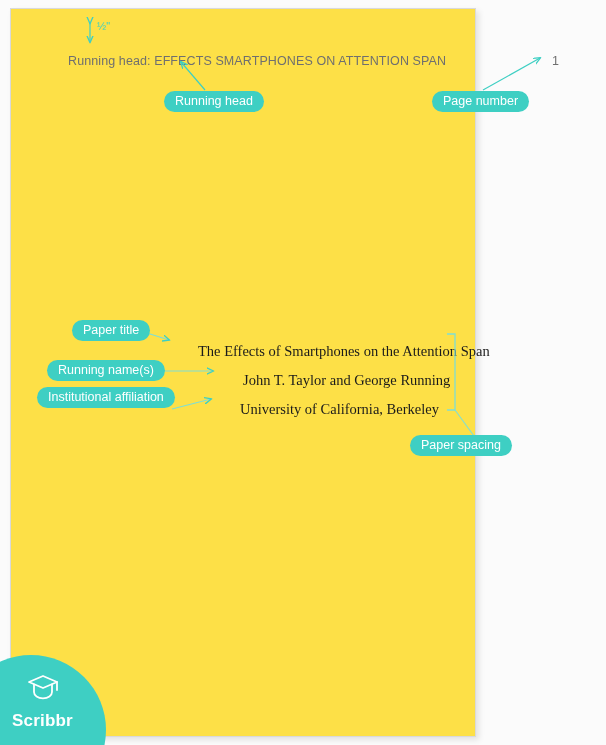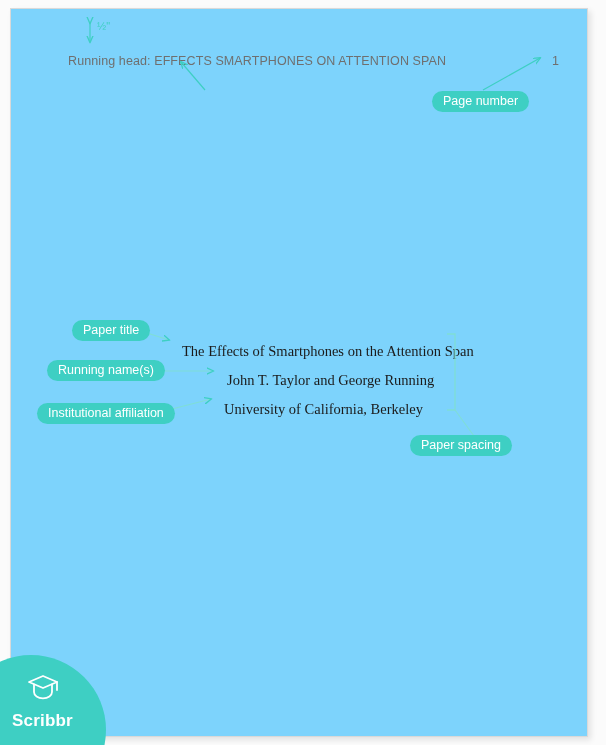--- a/index.html
+++ b/index.html
@@ -18,23 +18,23 @@
     position: relative;
     width: 606px;
     height: 745px;
   }
 
   
   .paper {
     position: absolute;
     left: 10px;
     top: 8px;
-    width: 578px;
+    width: 466px;
     height: 729px;
-    background: #7dd3fc;
+    background: #fde047;
     border: 1px solid #d9d9d9;
     box-sizing: border-box;
     box-shadow: 3px 3px 6px rgba(0,0,0,0.10);
   }
 
   
   .running-head {
     position: absolute;
     left: 57px;
     top: 45px;
@@ -49,20 +49,21 @@
     top: 45px;
     font-size: 12.5px;
     color: #6f6f6f;
   }
   .doc-line {
     position: absolute;
     font-family: "Liberation Serif", serif;
     font-size: 14.5px;
     color: #1b1b1b;
     white-space: nowrap;
+    margin-left: 16px;
   }
   .paper-title  { left: 171px; top: 334px; }
   .author-line  { left: 216px; top: 363px; }
   .affil-line   { left: 213px; top: 392px; }
 
   
   .pill {
     position: absolute;
     background: #3ecfc3;
     color: #ffffff;
@@ -70,21 +71,21 @@
     line-height: 21px;
     height: 21px;
     padding: 0 11px;
     border-radius: 11px;
     white-space: nowrap;
   }
   .pill-running-head { left: 164px; top: 91px; }
   .pill-page-number  { left: 432px; top: 91px; }
   .pill-paper-title  { left: 72px;  top: 320px; }
   .pill-author       { left: 47px;  top: 360px; }
-  .pill-affiliation  { left: 37px;  top: 403px; }
+  .pill-affiliation  { left: 37px;  top: 387px; }
   .pill-double-space { left: 410px; top: 435px; }
 
   
   .ann-svg {
     position: absolute;
     left: 0; top: 0;
     width: 606px;
     height: 745px;
     pointer-events: none;
   }
@@ -174,20 +175,21 @@
     <line x1="172" y1="409" x2="211" y2="399" stroke="#7fded5" stroke-width="1.2" marker-end="url(#arrowTeal)"></line>
 
     <g>
       <path d="M447,334 L455,334 L455,410 L447,410" fill="none" stroke="#7fded5" stroke-width="1.3"></path>
       <line x1="455" y1="410" x2="474" y2="436" stroke="#7fded5" stroke-width="1.1"></line>
     </g>
   </svg>
 
   <div class="half-inch-label">½"</div>
 
+  <div class="pill pill-running-head">Running head</div>
 
   <div class="pill pill-page-number">Page number</div>
 
   <div class="pill pill-paper-title">Paper title</div>
 
   <div class="pill pill-author">Running name(s)</div>
 
   <div class="pill pill-affiliation">Institutional affiliation</div>
 
   <div class="pill pill-double-space">Paper spacing</div>

